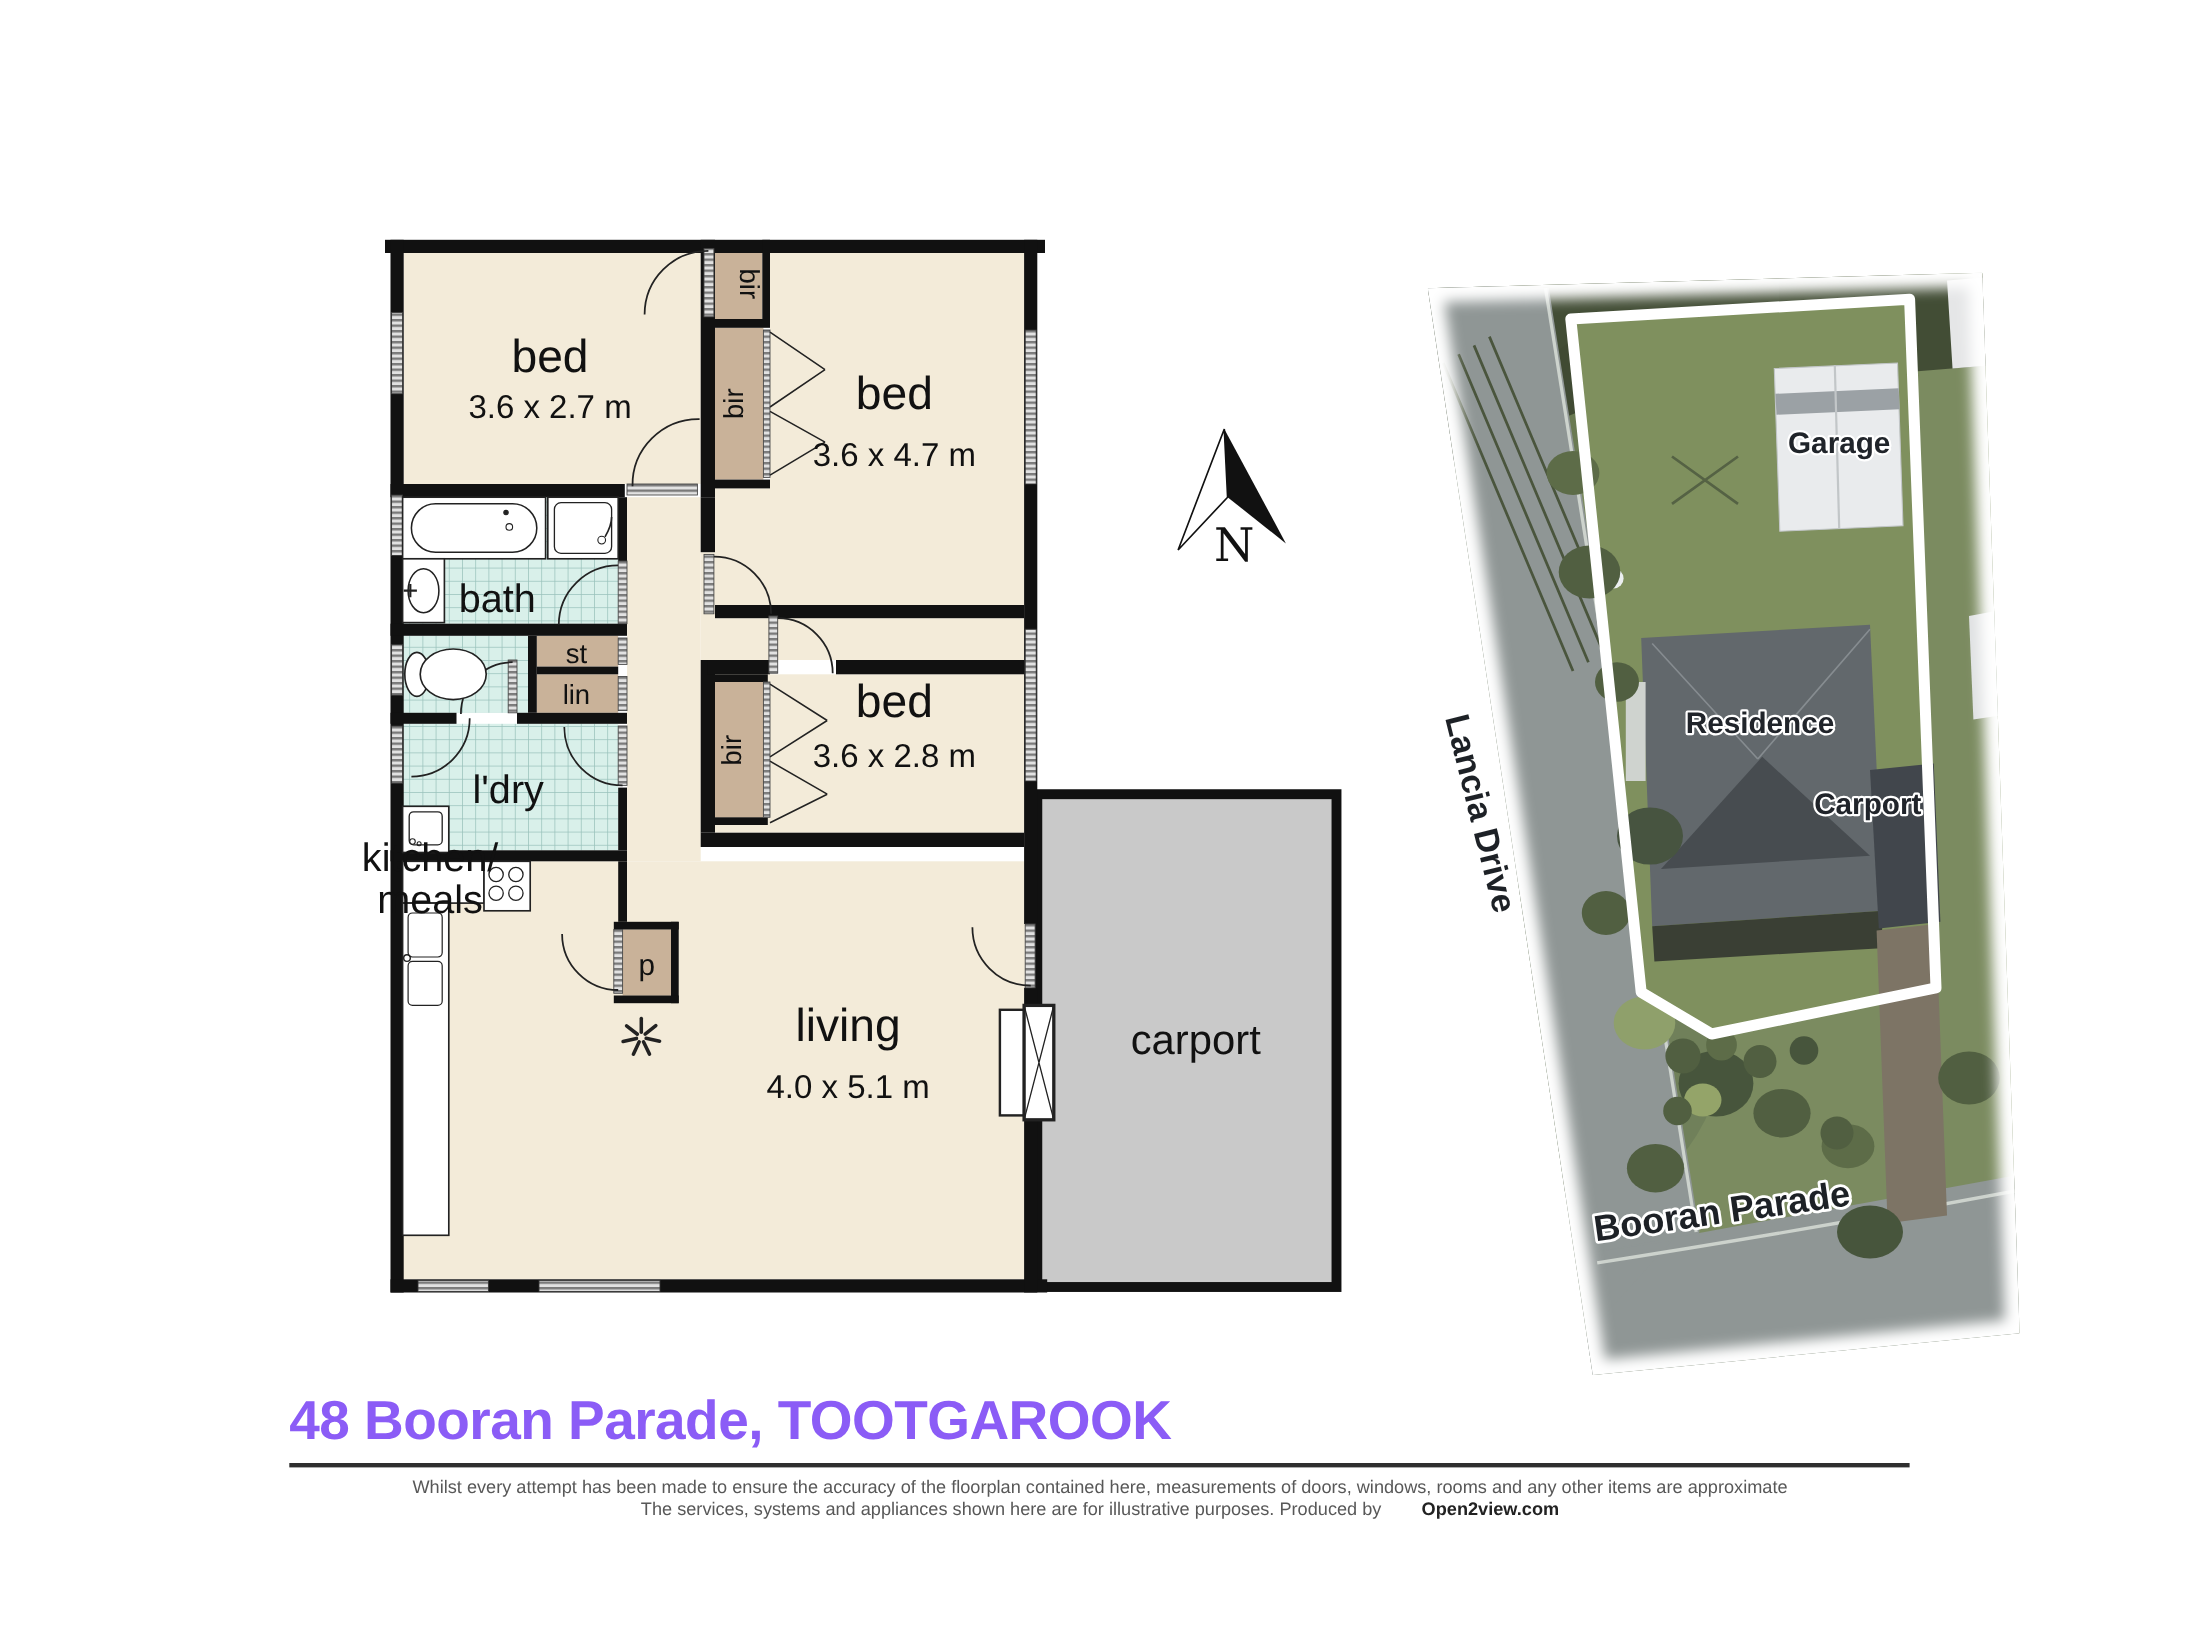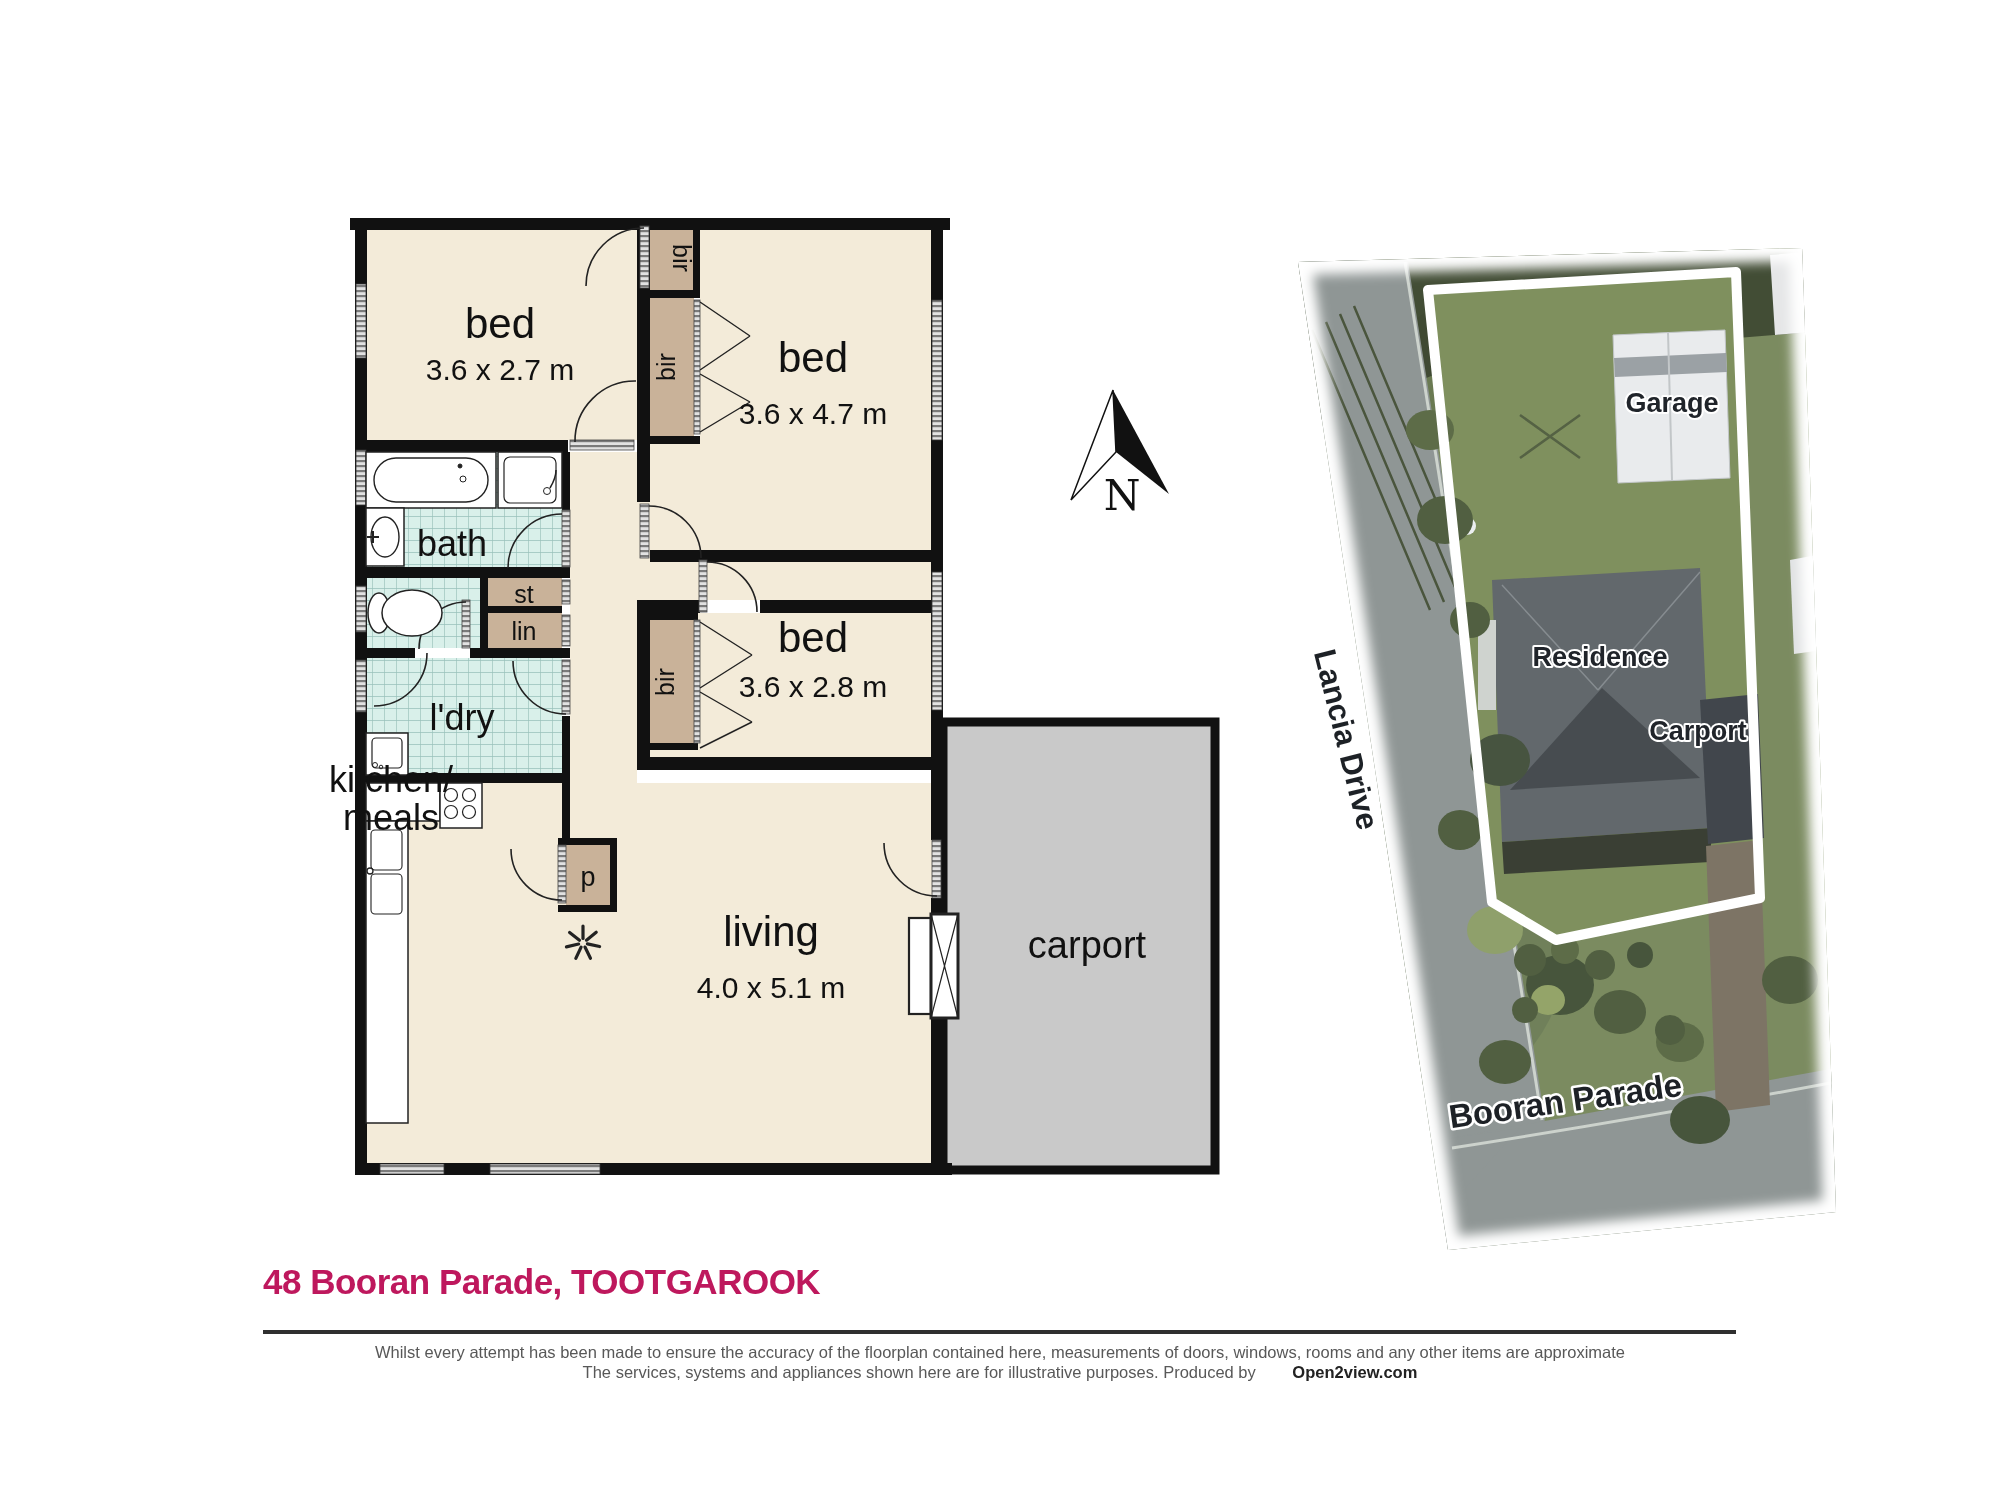--- a/index.html
+++ b/index.html
@@ -5,22 +5,22 @@
   html,body{margin:0;padding:0;background:#ffffff;}
   #page{position:relative;width:2000px;height:1500px;background:#fff;overflow:hidden;
         font-family:"Liberation Sans", sans-serif;}
   #plan-svg{position:absolute;left:0;top:0;}
   .room-label{font-family:"Liberation Sans", sans-serif;fill:#111;}
   .dim-label{font-family:"Liberation Sans", sans-serif;fill:#111;}
   .aerial-label{font-family:"Liberation Sans", sans-serif;font-weight:600;fill:#20242a;
                 stroke:#ffffff;stroke-width:4px;paint-order:stroke;stroke-linejoin:round;}
   .street-label{font-family:"Liberation Sans", sans-serif;font-weight:700;fill:#1d2126;
                 stroke:#ffffff;stroke-width:5px;paint-order:stroke;stroke-linejoin:round;}
-  #title{position:absolute;left:263px;top:1262px;font-size:35px;font-weight:700;
-         color:#be185d;letter-spacing:-0.5px;white-space:nowrap;}
+  #title{position:absolute;left:263px;top:1262px;font-size:50px;font-weight:700;
+         color:#8b5cf6;letter-spacing:-0.5px;white-space:nowrap;}
   #rule{position:absolute;left:263px;top:1330px;width:1473px;height:4px;background:#2f2f2f;}
   #disclaimer{position:absolute;left:0;top:1343px;width:2000px;text-align:center;
               font-size:16.5px;line-height:19.5px;color:#585858;}
   #disclaimer .producer{font-weight:700;color:#222;margin-left:32px;}
 </style>
 </head>
 <body>
 
 <div id="page">
 

